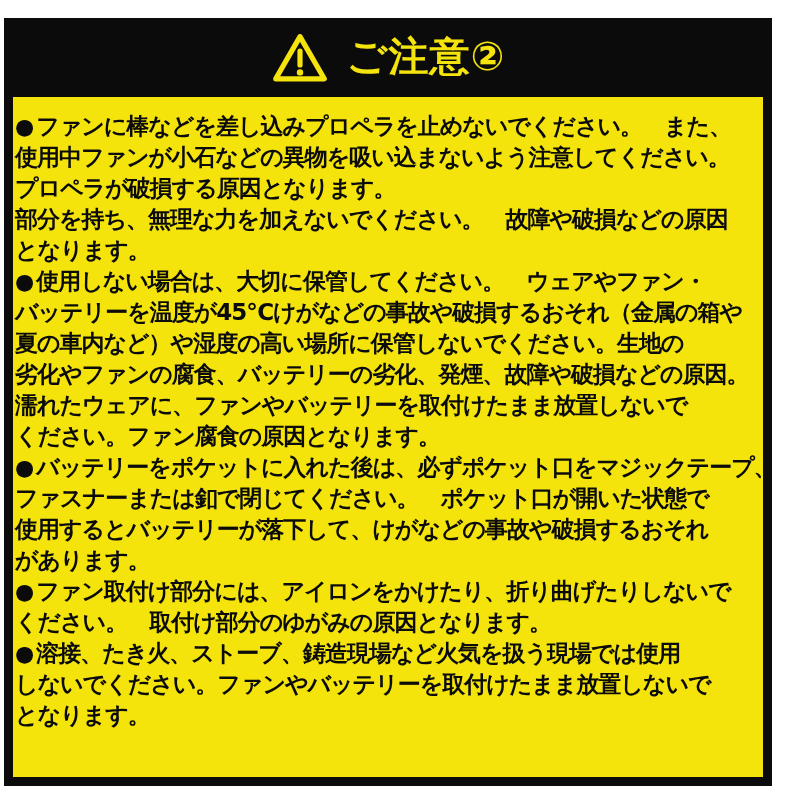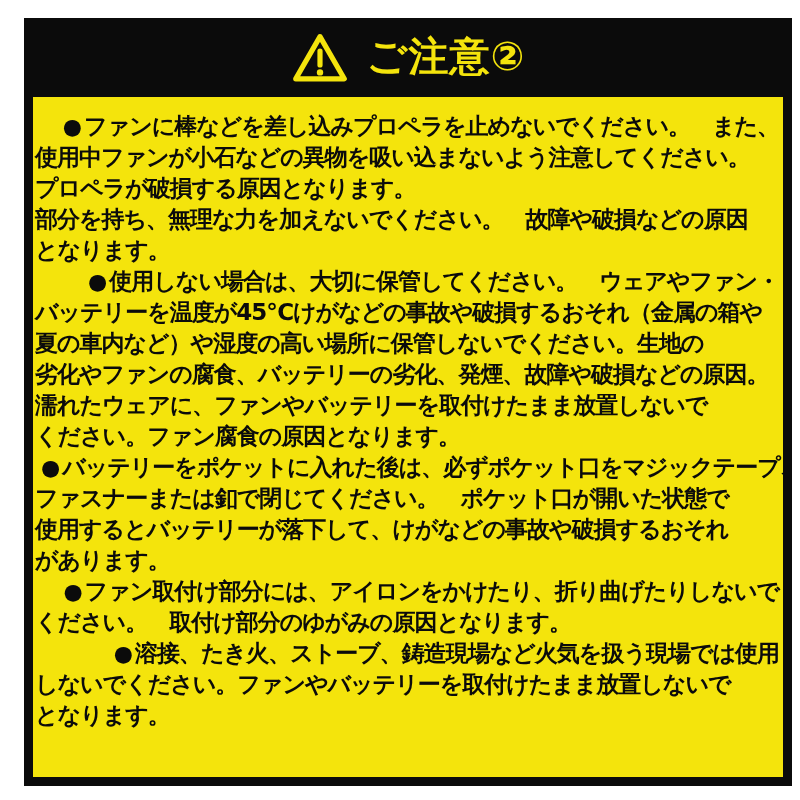--- a/index.html
+++ b/index.html
@@ -9,21 +9,21 @@
   }
   * { box-sizing: border-box; }
   html, body {
     margin: 0; padding: 0;
     width: 800px; height: 800px;
     background: var(--page-bg);
     font-family: "DejaVu Sans", "Liberation Sans", sans-serif;
   }
   .sheet {
     position: absolute;
-    left: 24px; top: 18px;
+    left: 4px; top: 18px;
     width: 768px; height: 768px;
     background: var(--ink);
   }
   .header {
     height: 79px;
     display: flex;
     align-items: center;
     justify-content: center;
     gap: 18px;
   }
@@ -46,21 +46,21 @@
   }
   .line {
     font-size: 23px;
     font-weight: bold;
     letter-spacing: -1px;
     line-height: 31px;
     color: var(--ink);
     padding-left: 2px;
     white-space: nowrap;
   }
-  .line.first { padding-left: 8px; text-align: right; }
+  .line.first { padding-left: 2px; }
   .bullet {
     display: inline-block;
     margin-right: 3px;
     font-size: 22px;
   }
 </style>
 </head>
 <body>
 
 <div class="sheet">

